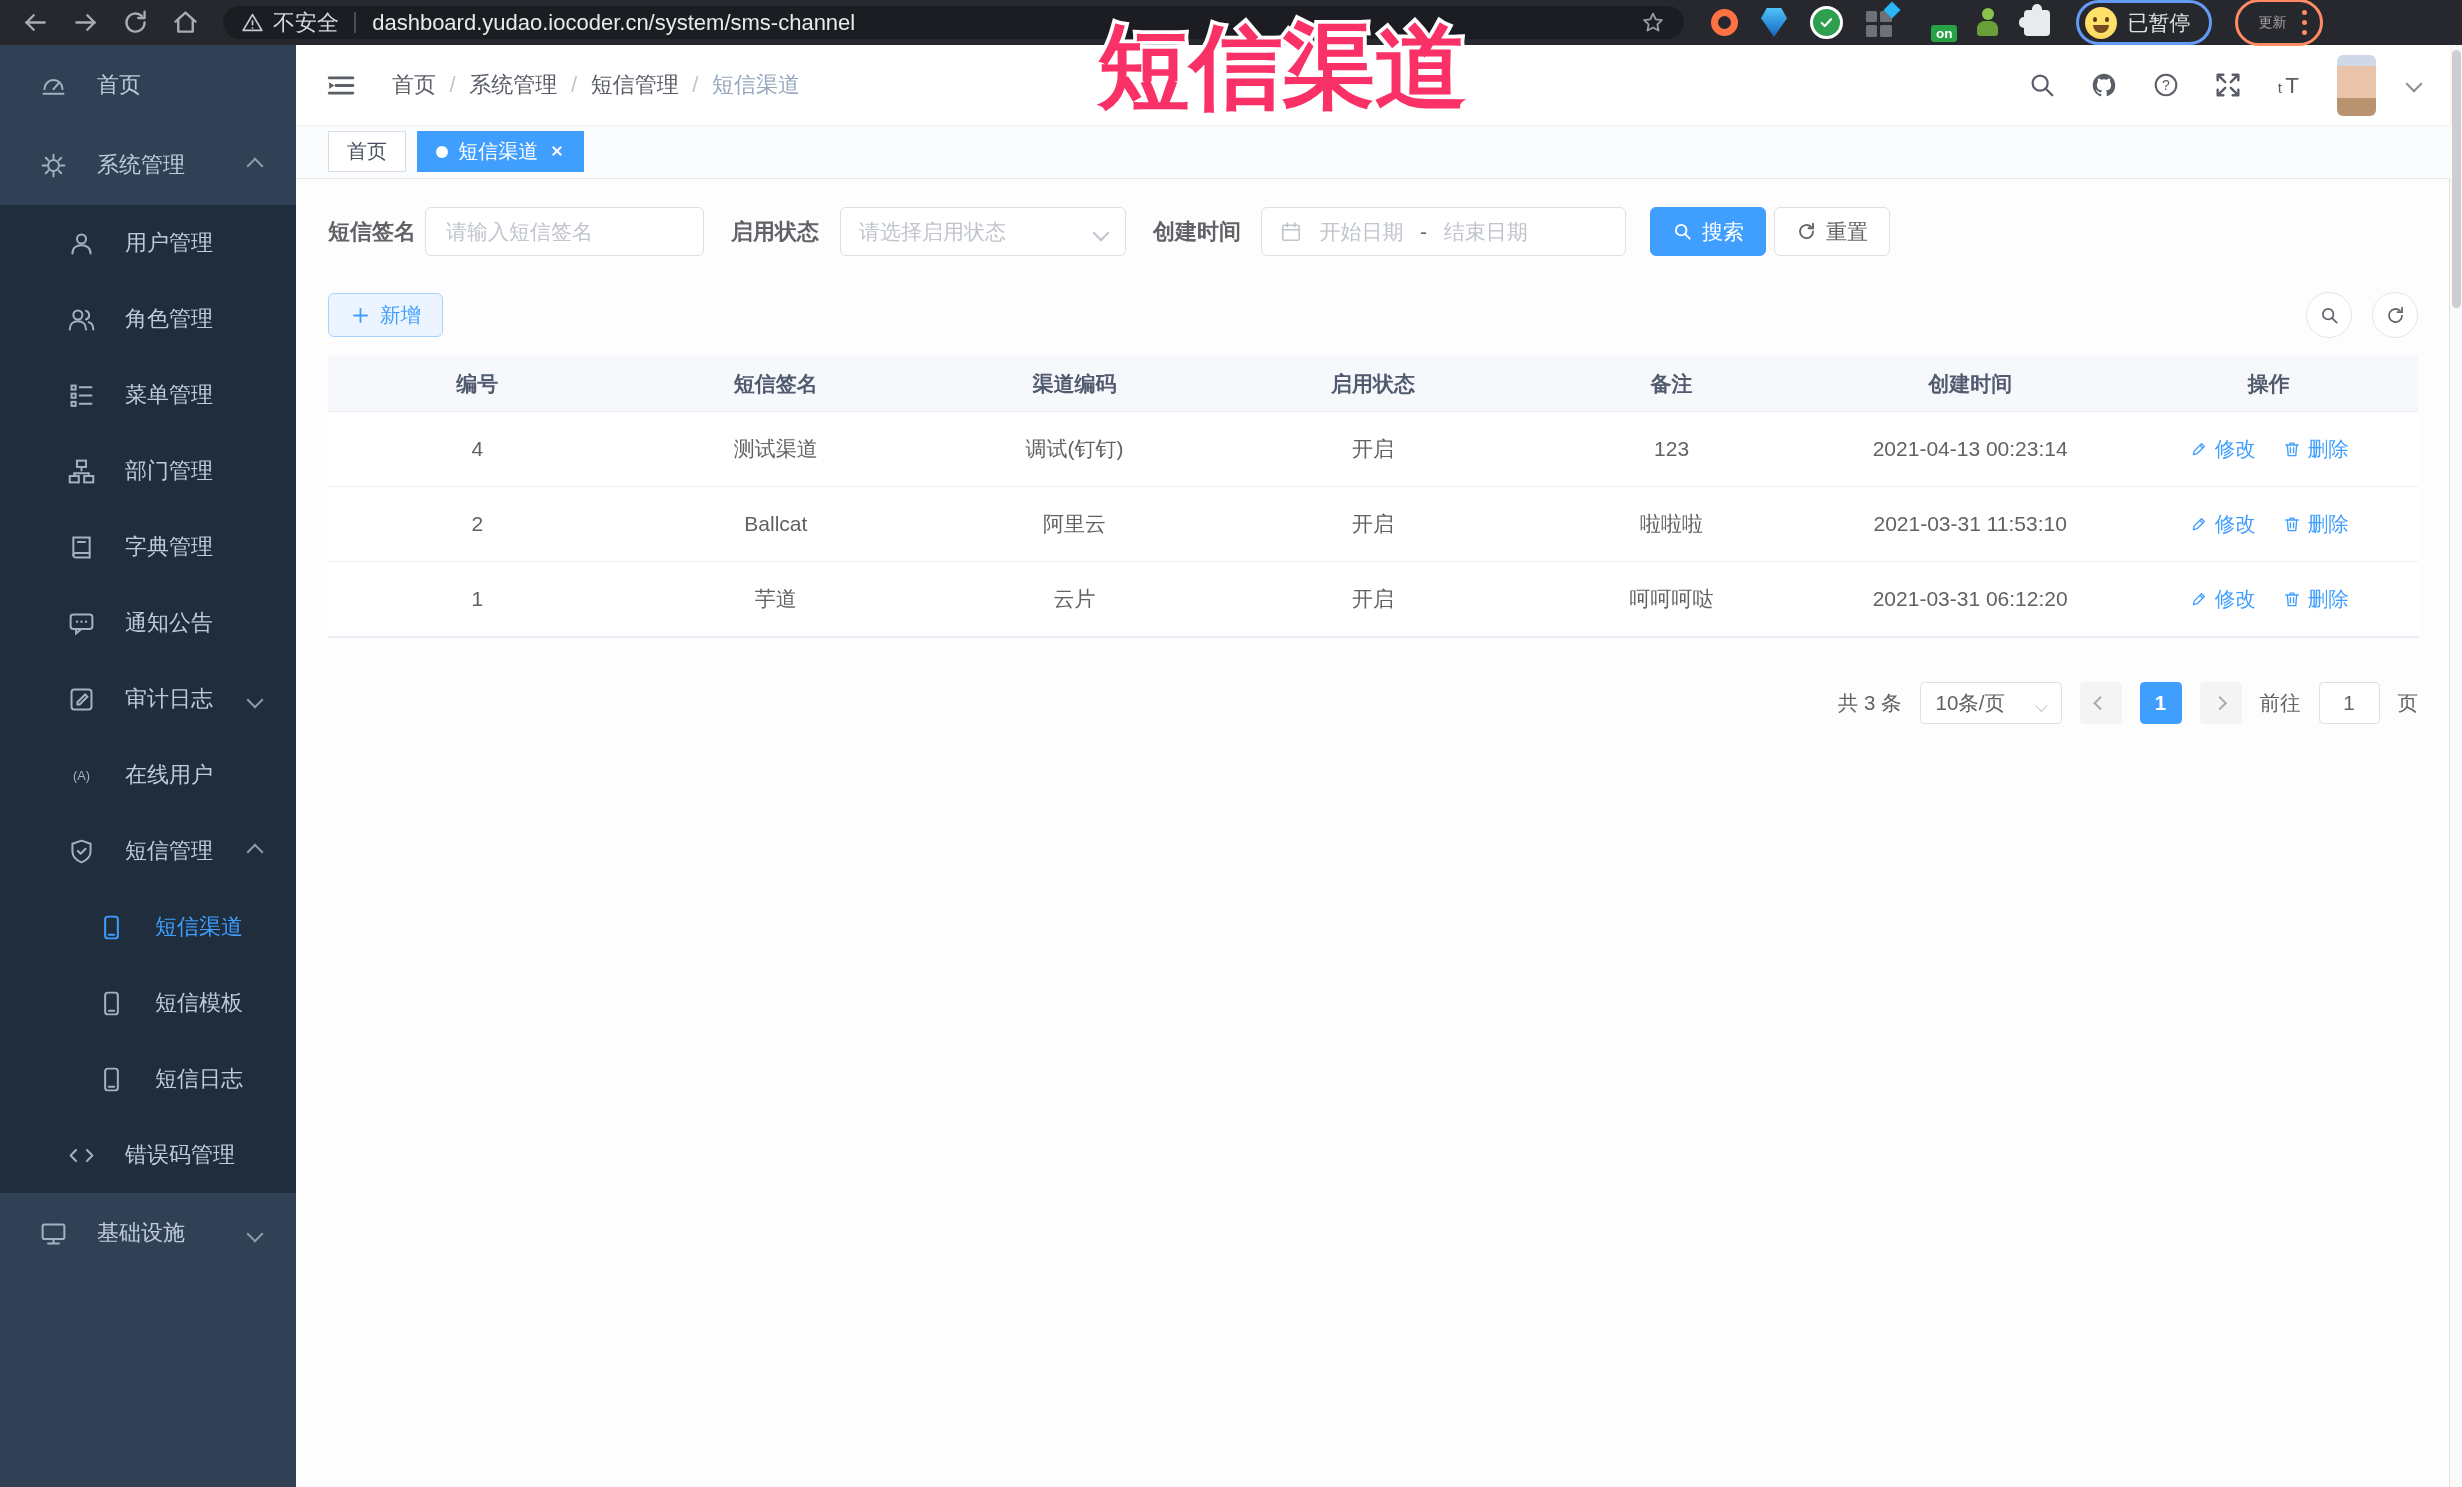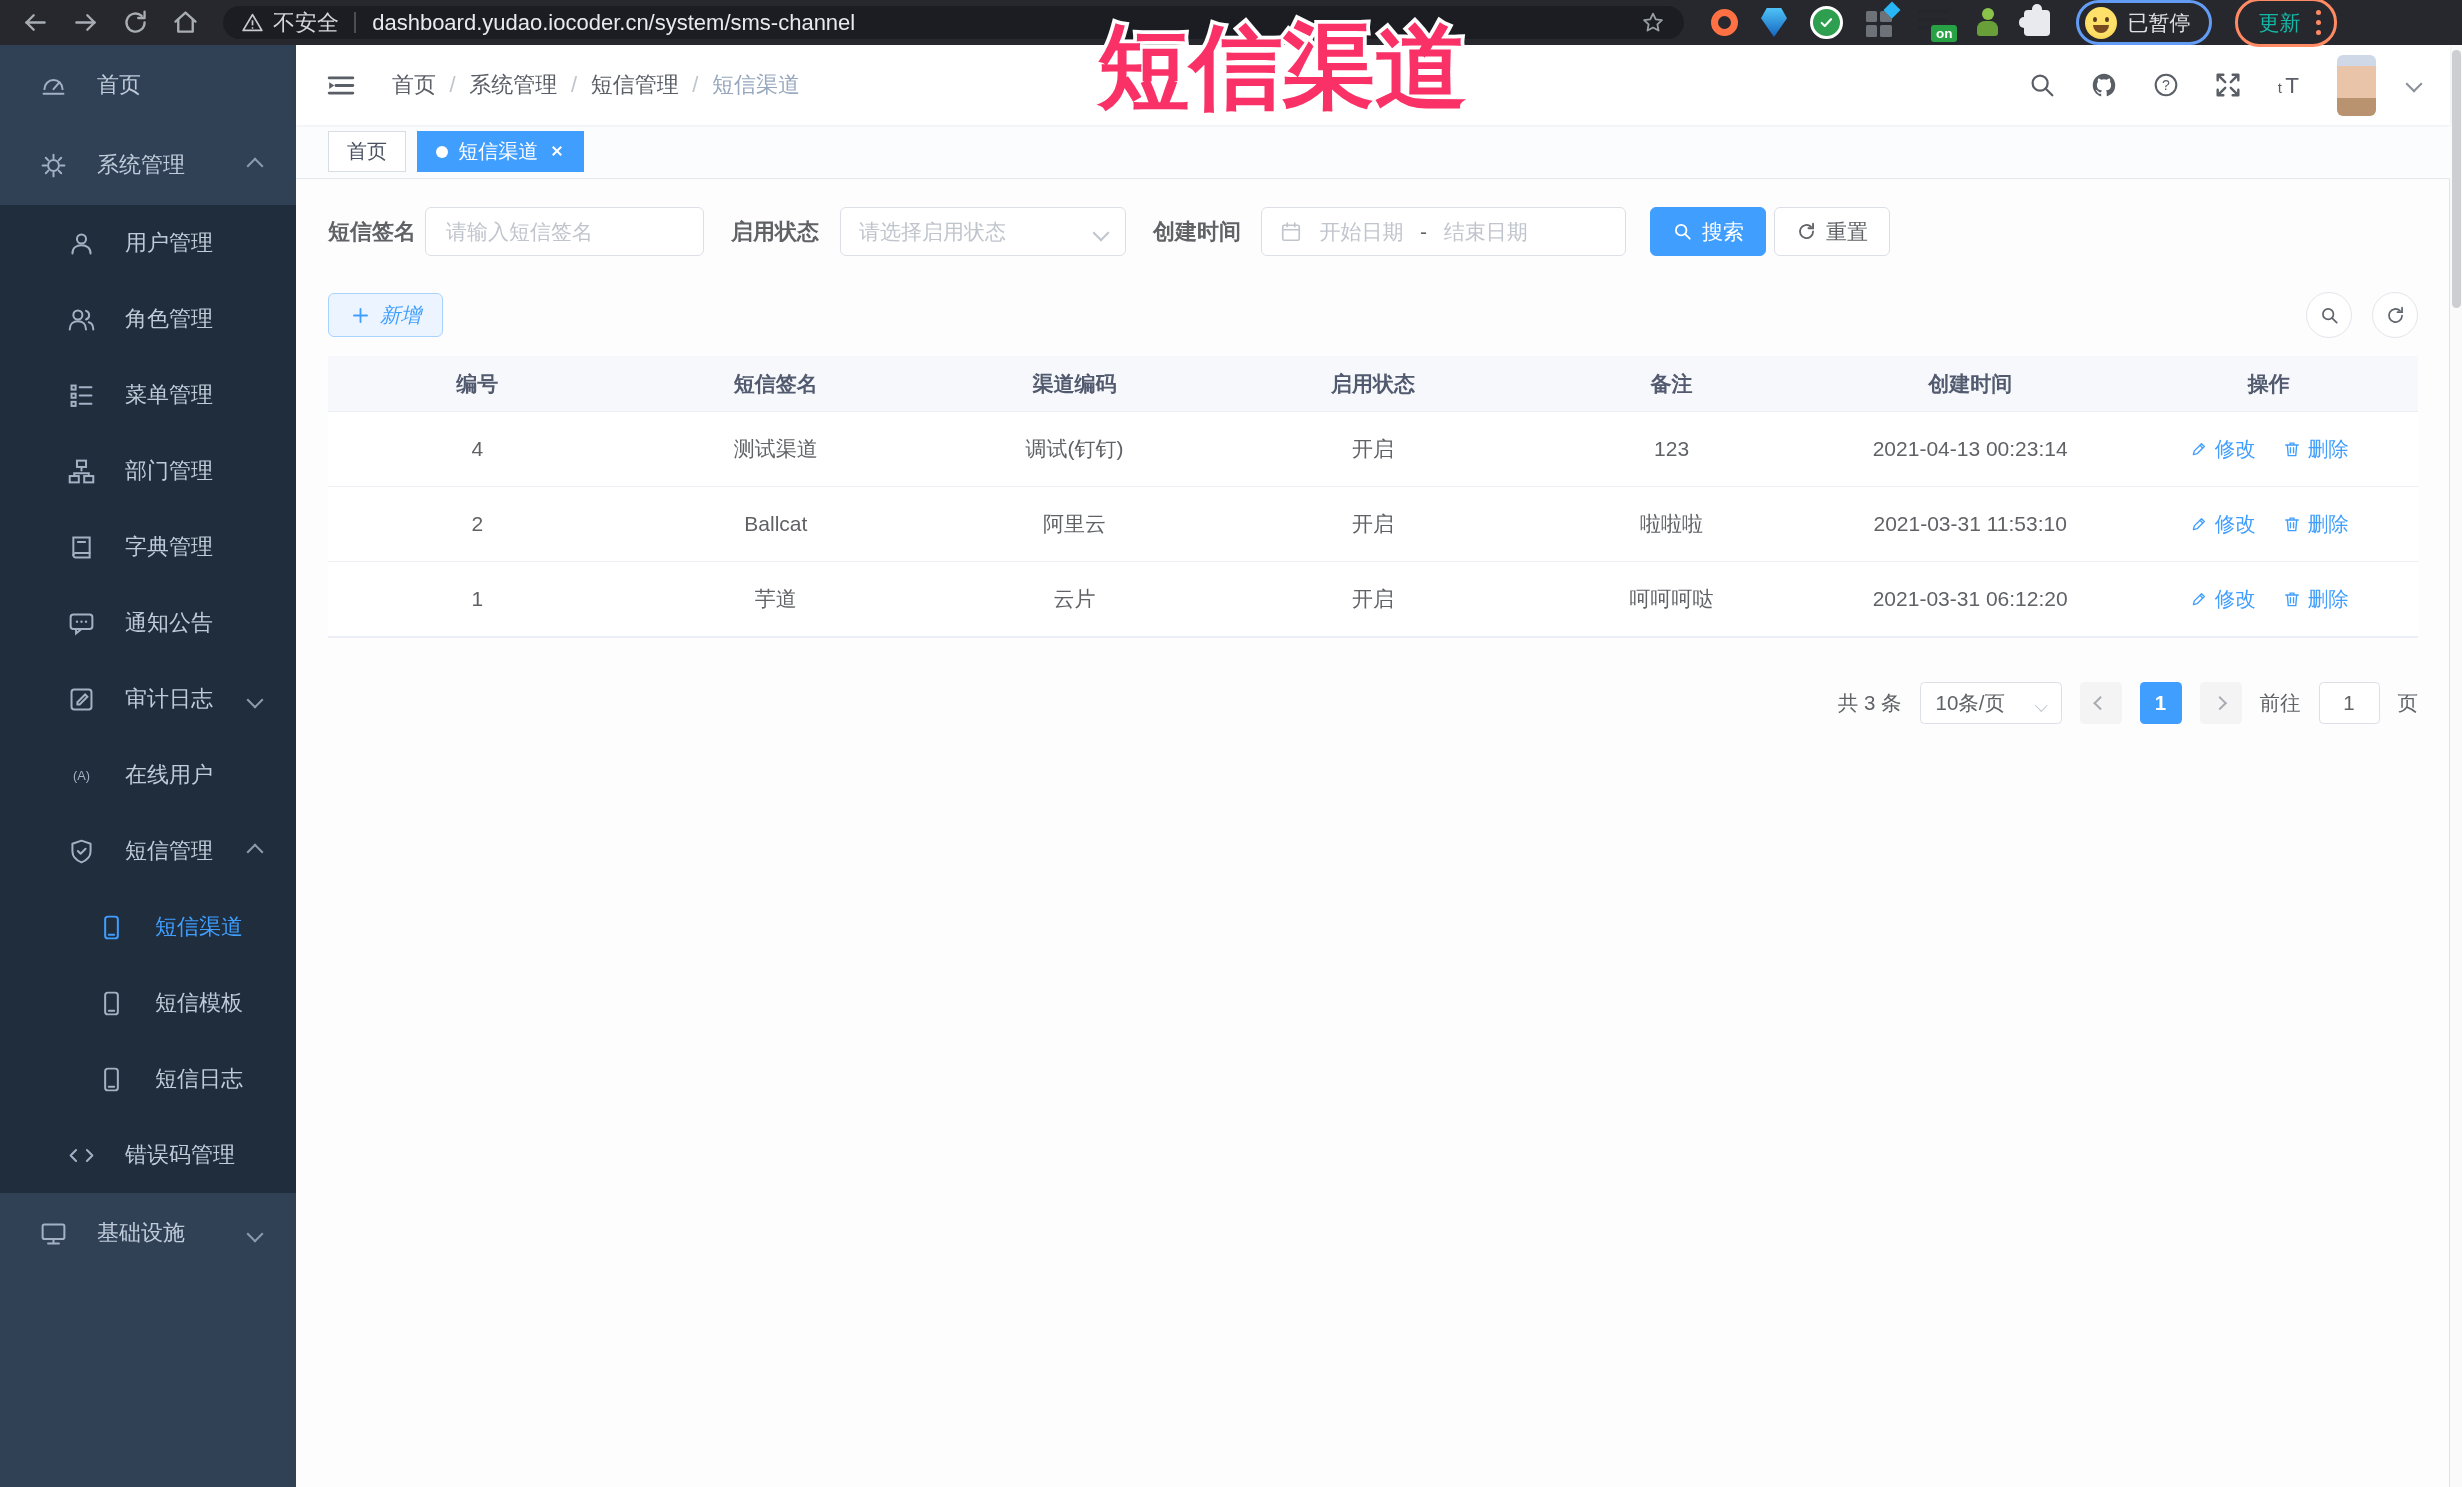--- a/index.html
+++ b/index.html
@@ -44,21 +44,21 @@
   .ext-puzzle::after{content:"";position:absolute;left:-5.3px;top:7.6px;width:10.6px;height:10.6px;border-radius:50%;background:#e8eaed;}
   .profile-pill{display:flex;align-items:center;gap:10.6px;border:3px solid #639cf5;border-radius:24px;
     padding:3.8px 18px 3.8px 6px;margin-left:26px;cursor:pointer;text-align:center;}
   .face{position:relative;width:32px;height:32px;border-radius:50%;background:radial-gradient(circle at 50% 42%,#ffe169 55%,#f6c445);}
   .face i{position:absolute;top:10px;width:3.8px;height:5.3px;border-radius:50%;background:#5b3d1e;}
   .face i:nth-child(1){left:8.3px}.face i:nth-child(2){right:8.3px}
   .face b{position:absolute;left:7.6px;bottom:5.3px;width:16.7px;height:8.3px;border-radius:0 0 16.7px 16.7px;background:#7a4a21;}
   .profile-txt{color:#dfe1e5;font-size:21px;}
   .update-pill{display:flex;align-items:center;gap:15px;border:3px solid #ff8a63;border-radius:24px;
     padding:7.6px 13.6px 7.6px 21px;margin:0 10.6px 0 23px;cursor:pointer;}
-  .update-txt{color:#14b8a6;font-size:21px;}
+  .update-txt{color:#a3a3a3;font-size:14px;}
   .vdots{display:flex;flex-direction:column;gap:4.5px;}
   .vdots i{width:5.3px;height:5.3px;border-radius:50%;background:#ff8a63;}
 
   
   .sidebar{position:absolute;left:0;top:45px;width:296px;bottom:0;background:#304156;color:#bfcbd9;}
   .logo{height:80px;display:flex;align-items:center;gap:18px;padding-left:38px;background:#2b3648;cursor:pointer;}
   .logo-img{width:47px;height:47px;border-radius:7.6px;flex:0 0 auto;
     background:radial-gradient(circle at 50% 38%,#f2dfe3 0 46%,#b08ca0 47% 100%);}
   .logo-title{color:#fff;font-size:23.5px;font-weight:bold;}
   .menu{font-size:22px;}
@@ -116,21 +116,21 @@
   .ml36{margin-left:27px;}
   .datebox{width:365px;margin-left:20px;display:flex;align-items:center;gap:16.7px;height:49px;box-sizing:border-box;
     background:#fff;border:0.8px solid #dcdfe6;border-radius:6px;padding:0 16.7px;cursor:pointer;}
   .cal-ic{width:24px;height:24px;color:#c0c4cc;flex:0 0 auto;}
   .dash{color:#606266;font-size:21px;}
   .btn{display:flex;align-items:center;gap:9px;height:49px;padding:0 21px;border-radius:6px;
     font-size:21px;cursor:pointer;box-sizing:border-box;white-space:nowrap;}
   .btn svg{width:21px;height:21px;}
   .btn-primary{background:#409eff;color:#fff;border:0.8px solid #409eff;margin-left:24px;}
   .btn-plain{background:#fff;color:#606266;border:0.8px solid #dcdfe6;margin-left:8px;}
-  .toolbar{margin-top:36px;display:flex;align-items:center;font-style:italic;}
+  .toolbar{margin-top:36px;display:flex;align-items:center;}
   .btn-add{height:44px;background:#ecf5ff;border:0.8px solid #a8d3ff;color:#409eff;font-size:20.5px;padding:0 21px;}
   .tool-right{margin-left:auto;display:flex;gap:20px;}
   .circle-btn{width:44px;height:44px;border-radius:50%;border:0.8px solid #e2e5ea;background:#fff;color:#5f646c;
     display:flex;align-items:center;justify-content:center;cursor:pointer;}
   .circle-btn svg{width:21px;height:21px;}
 
   
   .table{margin-top:18px;width:100%;border-bottom:0.8px solid #ebeef5;}
   .tr{display:flex;align-items:center;border-bottom:0.8px solid #ebeef5;}
   .tr.head{height:55px;background:#f7f8fb;border-bottom:0.8px solid #ebeef5;}

